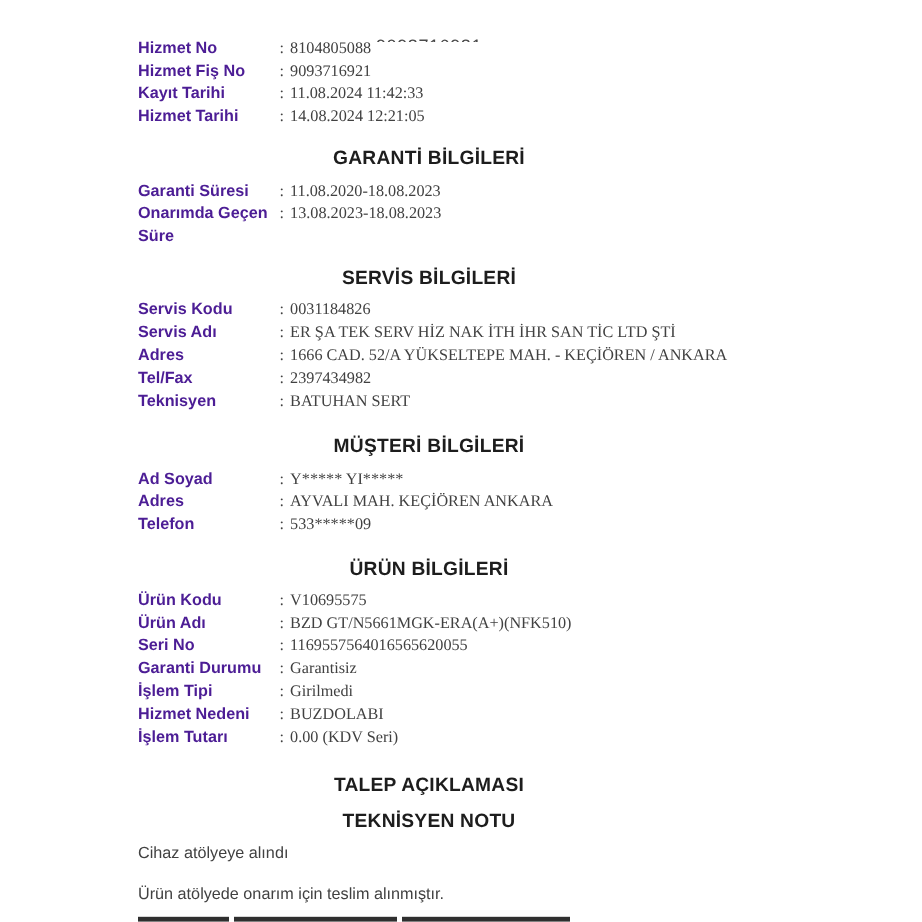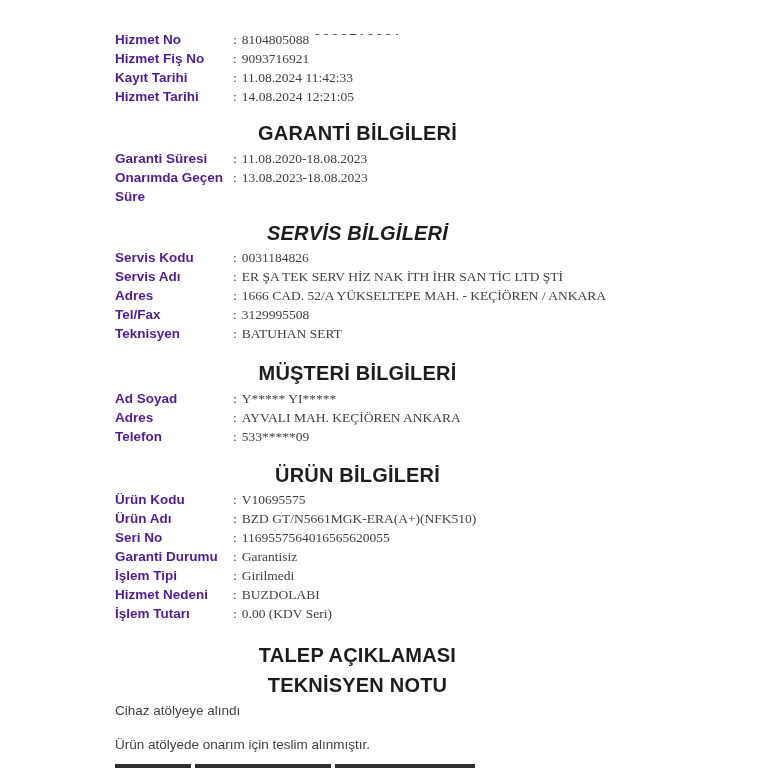--- a/index.html
+++ b/index.html
@@ -49,30 +49,30 @@
   }
   .row .val {
     color: #414141;
     white-space: nowrap;
     font-family: Liberation Serif, serif;
   }
   .row .sep { margin-right: 5px; }
   h2 {
     margin: 0;
     text-align: center;
-    font-size: 20px;
+    font-size: 16px;
     line-height: 20px;
     font-weight: 700;
     color: #1d1d1d;
     letter-spacing: 0.2px;
   }
   .s1 { margin-top: 30px; }
   .h-garanti { margin-top: 17px; }
   .s2 { margin-top: 6px; }
-  .h-servis { margin-top: 17px; font-style: italic; }
+  .h-servis { margin-top: 17px; }
   .s3 { margin-top: 5px; }
   .h-musteri { margin-top: 20px; }
   .s4 { margin-top: 6px; }
   .h-urun { margin-top: 19px; }
   .s5 { margin-top: 5px; }
   .h-talep { margin-top: 22px; }
   .h-teknisyen { margin-top: 10px; }
   .note {
     margin: 0;
     padding-left: 15px;
@@ -146,21 +146,21 @@
     <div class="row">
       <span class="lbl">Servis Adı</span>
       <span class="val"><span class="sep">:</span><span>ER ŞA TEK SERV HİZ NAK İTH İHR SAN TİC LTD ŞTİ</span></span>
     </div>
     <div class="row">
       <span class="lbl">Adres</span>
       <span class="val"><span class="sep">:</span><span>1666 CAD. 52/A YÜKSELTEPE MAH. - KEÇİÖREN / ANKARA</span></span>
     </div>
     <div class="row">
       <span class="lbl">Tel/Fax</span>
-      <span class="val"><span class="sep">:</span><span>3129995508</span></span>
+      <span class="val"><span class="sep">:</span><span>2397434982</span></span>
     </div>
     <div class="row">
       <span class="lbl">Teknisyen</span>
       <span class="val"><span class="sep">:</span><span>BATUHAN SERT</span></span>
     </div>
   </div>
 
   <h2 class="h-musteri">MÜŞTERİ BİLGİLERİ</h2>
   <div class="rows s4">
     <div class="row">

